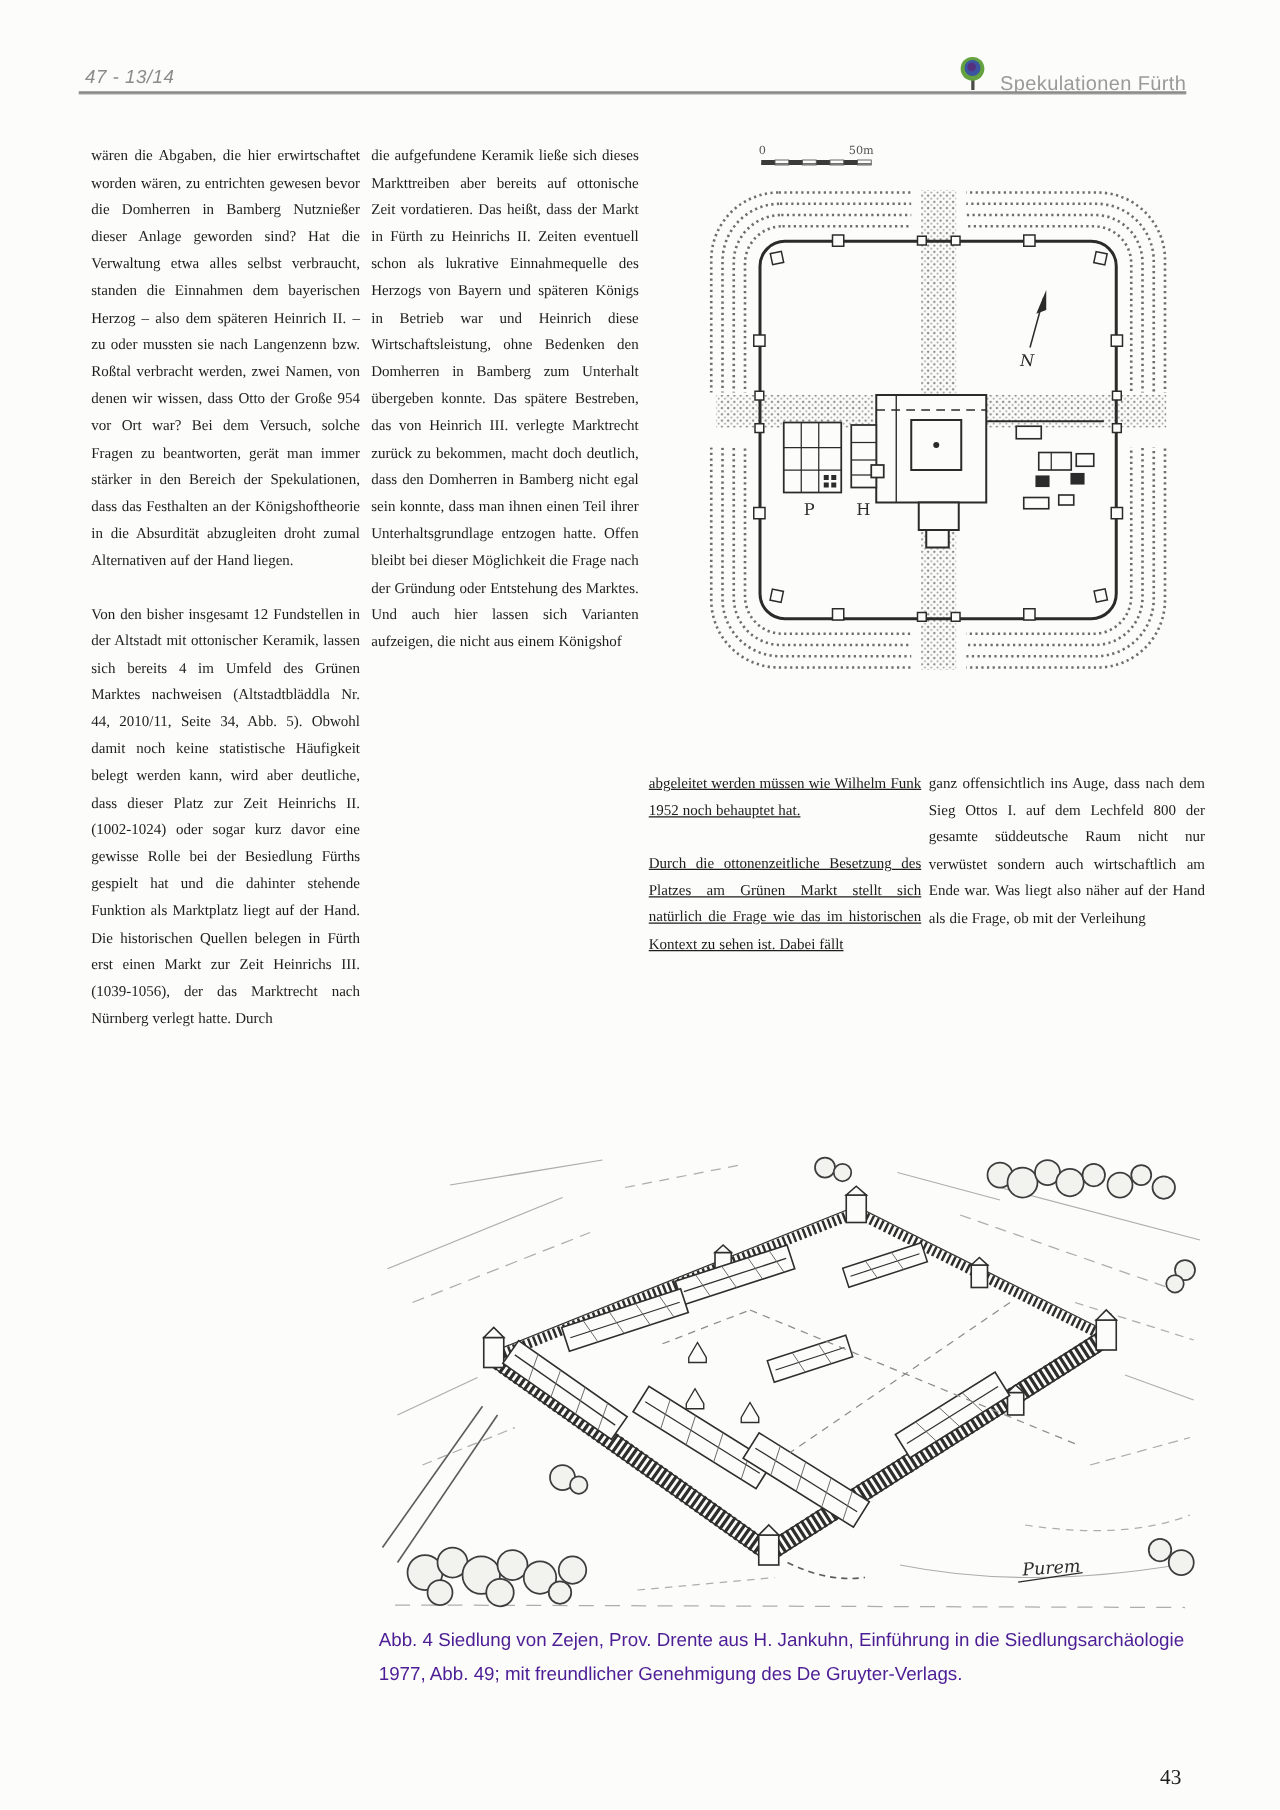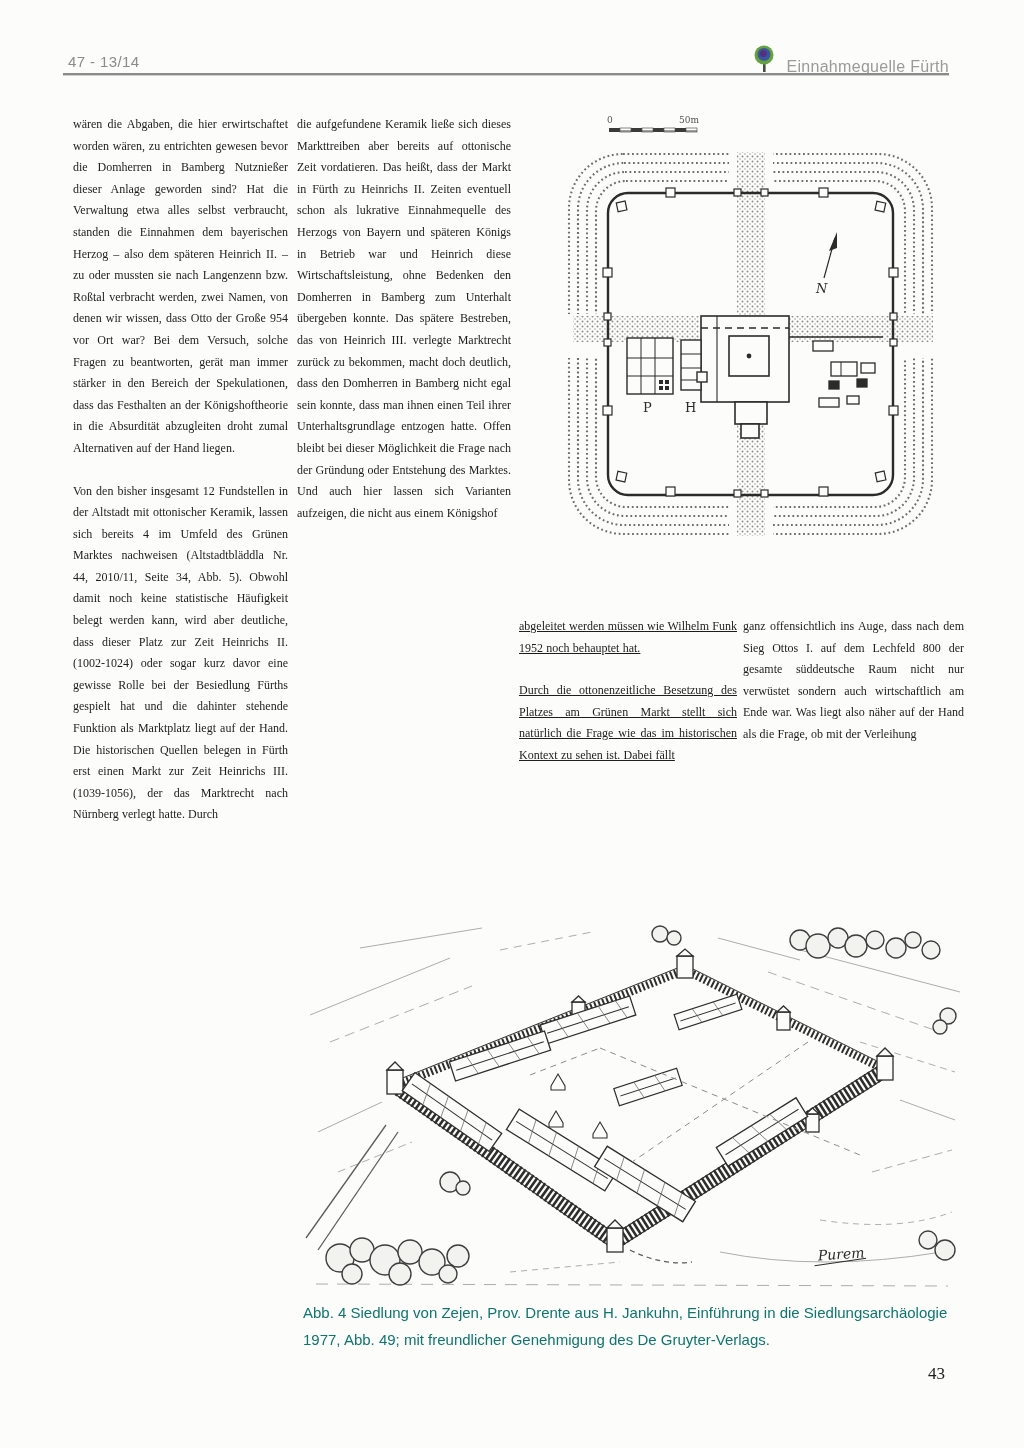--- a/index.html
+++ b/index.html
@@ -1,58 +1,58 @@
 <!DOCTYPE html>
 <html lang="de"><head>
 <meta charset="utf-8">
 <style>
   html,body{margin:0;padding:0;background:#e8e8e8;}
   .page{position:relative;width:1024px;height:1448px;background:#fcfcfa;
         font-family:"Liberation Serif",serif;color:#1d1d1b;overflow:hidden;margin:0 auto;}
   
   .hdr-left{position:absolute;left:68px;top:53px;font-family:"Liberation Sans",sans-serif;
-            font-size:15px;color:#8b8b8b;letter-spacing:.4px;}
+            font-size:15px;color:#8b8b8b;letter-spacing:.4px;font-style:italic;}
   .hdr-right{position:absolute;right:75px;top:44px;display:flex;align-items:flex-end;gap:9px;}
   .hdr-brand{font-family:"Liberation Sans",sans-serif;font-size:16px;color:#9a9a9a;letter-spacing:.3px;padding-bottom:2px;}
   .hdr-rule{position:absolute;left:63px;right:75px;top:73px;height:2px;background:#8a8a8a;
             box-shadow:0 1px 0 #cecece;}
   
   .col{position:absolute;text-align:justify;font-size:12px;line-height:21.6px;
        hyphens:auto;-webkit-hyphens:auto;word-spacing:.02em;}
   .col p{margin:0 0 21px 0;}
   .col1{left:73px;top:114px;width:215px;}
   .col2{left:297px;top:114px;width:214px;}
   .col3{left:519px;top:616px;width:218px;text-decoration:underline;}
   .col4{left:743px;top:616px;width:221px;}
   
   .fig3{position:absolute;left:531px;top:110px;width:432px;height:435px;}
   .fig3-caption{position:absolute;left:528px;top:552px;width:438px;
                 font-family:"Liberation Sans",sans-serif;font-size:15px;line-height:26px;color:#3e3e3e;}
   .fig4{position:absolute;left:300px;top:920px;width:662px;height:376px;}
   .fig4-caption{position:absolute;left:303px;top:1299px;width:655px;
-                font-family:"Liberation Sans",sans-serif;font-size:15px;line-height:27px;color:#0f766e;}
-  .pagenum{position:absolute;right:79px;top:1364px;font-size:17px;color:#1d1d1b;}
+                font-family:"Liberation Sans",sans-serif;font-size:15px;line-height:27px;color:#4c1d95;}
+  .pagenum{position:absolute;right:79px;top:1412px;font-size:17px;color:#1d1d1b;}
   svg text{font-family:"DejaVu Serif",serif;}
 </style>
 </head>
 <body>
 
 <div class="page">
 
   <div class="hdr-left">47 - 13/14</div>
   <div class="hdr-right">
     <span>
       <svg width="26" height="30" viewBox="0 0 26 30">
         <rect x="12" y="17" width="2.6" height="11" fill="#4a4a46"></rect>
         <circle cx="13" cy="11" r="9.5" fill="#64a23f"></circle>
         <circle cx="13" cy="10.4" r="6.4" fill="#3b55a0"></circle>
         <circle cx="12.4" cy="9.6" r="3.4" fill="#55307f"></circle>
       </svg>
     </span>
-    <span class="hdr-brand">Einnahmequelle Fürth</span>
+    <span class="hdr-brand">Spekulationen Fürth</span>
   </div>
   <div class="hdr-rule"></div>
 
   <div class="col col1">
     <p>wären die Abgaben, die hier erwirtschaftet worden wären, zu entrichten gewesen bevor die Domherren in Bamberg Nutznießer dieser Anlage geworden sind? Hat die Verwaltung etwa alles selbst verbraucht, standen die Einnahmen dem bayerischen Herzog – also dem späteren Heinrich II. – zu oder mussten sie nach Langenzenn bzw. Roßtal verbracht werden, zwei Namen, von denen wir wissen, dass Otto der Große 954 vor Ort war? Bei dem Versuch, solche Fragen zu beantworten, gerät man immer stärker in den Bereich der Spekulationen, dass das Festhalten an der Königshoftheorie in die Absurdität abzugleiten droht zumal Alternativen auf der Hand liegen.</p>
     <p>Von den bisher insgesamt 12 Fundstellen in der Altstadt mit ottonischer Keramik, lassen sich bereits 4 im Umfeld des Grünen Marktes nachweisen (Altstadtbläddla Nr. 44, 2010/11, Seite 34, Abb. 5). Obwohl damit noch keine statistische Häufigkeit belegt werden kann, wird aber deutliche, dass dieser Platz zur Zeit Heinrichs II. (1002-1024) oder sogar kurz davor eine gewisse Rolle bei der Besiedlung Fürths gespielt hat und die dahinter stehende Funktion als Marktplatz liegt auf der Hand. Die historischen Quellen belegen in Fürth erst einen Markt zur Zeit Heinrichs III. (1039-1056), der das Marktrecht nach Nürnberg verlegt hatte. Durch</p>
   </div>
   <div class="col col2">
     <p>die aufgefundene Keramik ließe sich dieses Markttreiben aber bereits auf ottonische Zeit vordatieren. Das heißt, dass der Markt in Fürth zu Heinrichs II. Zeiten eventuell schon als lukrative Einnahmequelle des Herzogs von Bayern und späteren Königs in Betrieb war und Heinrich diese Wirtschaftsleistung, ohne Bedenken den Domherren in Bamberg zum Unterhalt übergeben konnte. Das spätere Bestreben, das von Heinrich III. verlegte Marktrecht zurück zu bekommen, macht doch deutlich, dass den Domherren in Bamberg nicht egal sein konnte, dass man ihnen einen Teil ihrer Unterhaltsgrundlage entzogen hatte. Offen bleibt bei dieser Möglichkeit die Frage nach der Gründung oder Entstehung des Marktes. Und auch hier lassen sich Varianten aufzeigen, die nicht aus einem Königshof</p>
   </div>

